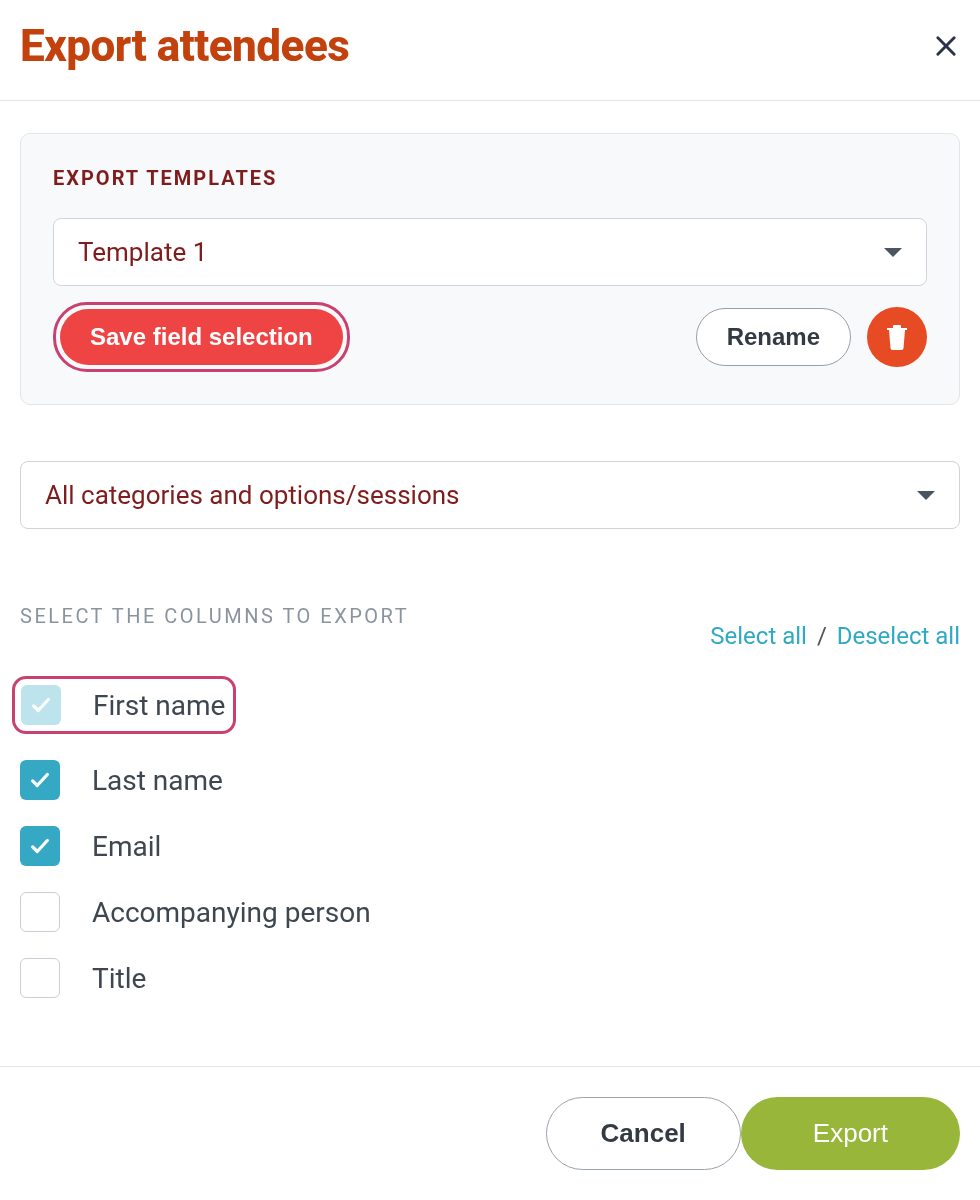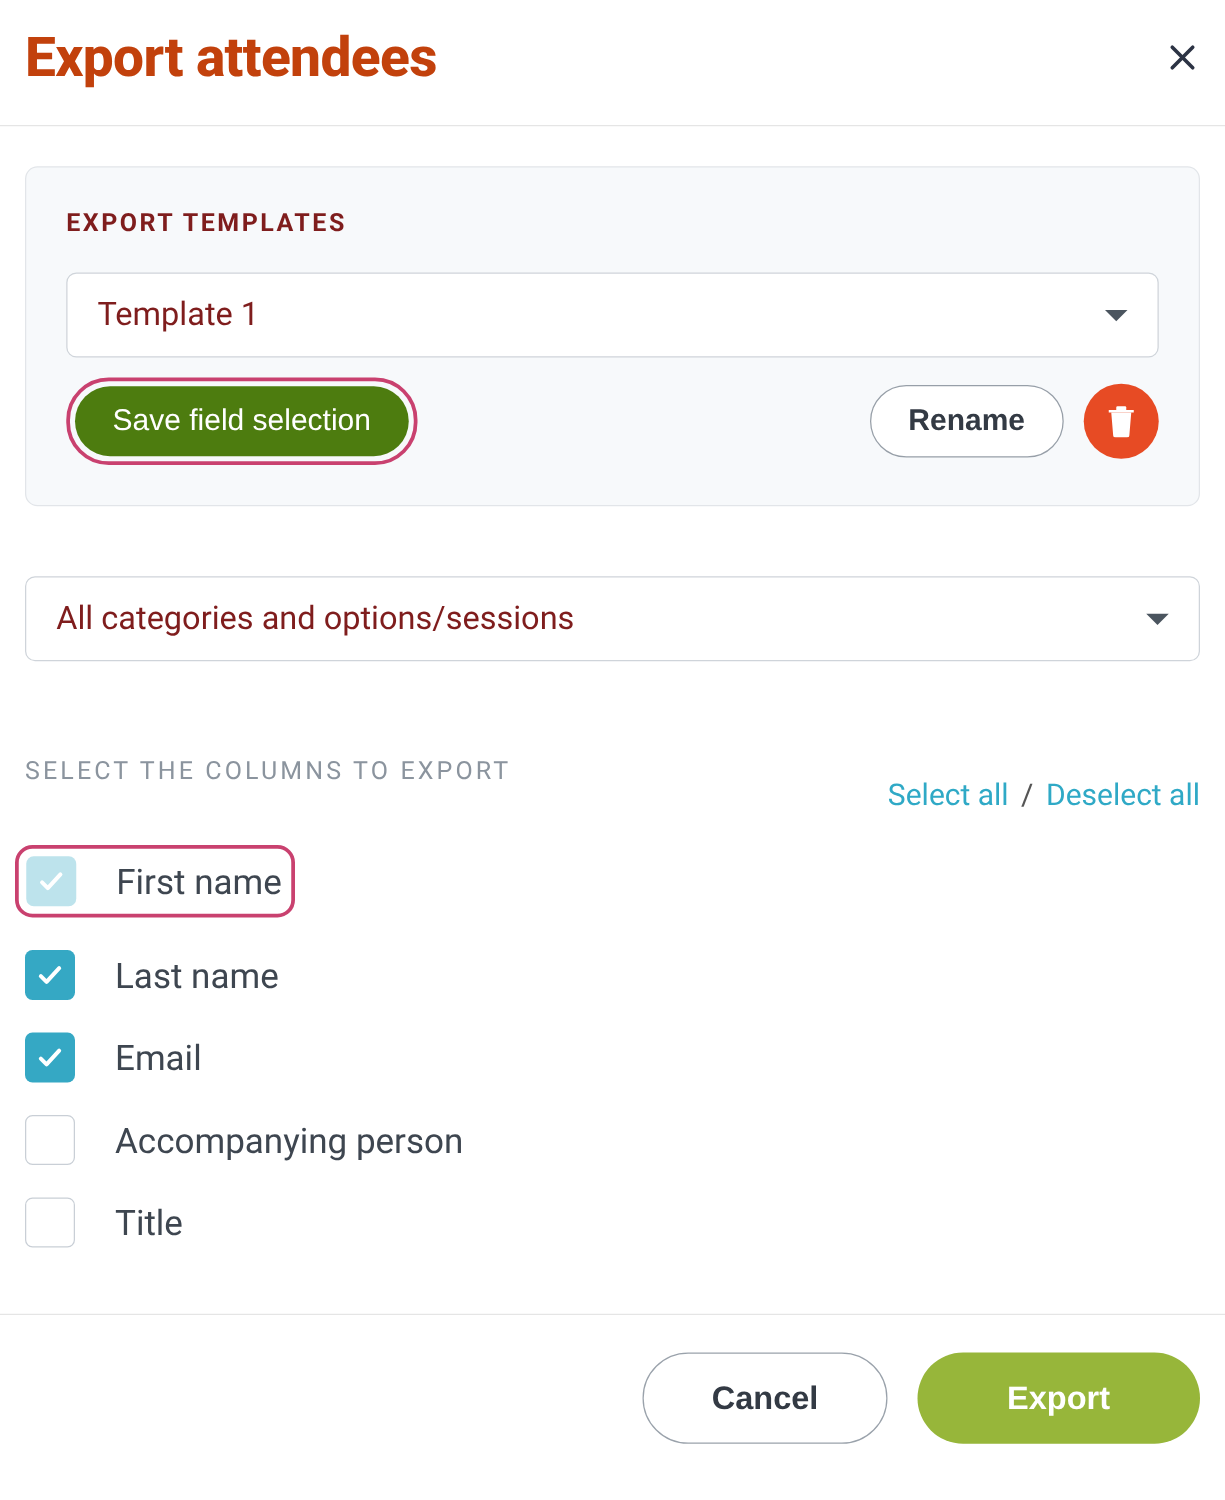--- a/index.html
+++ b/index.html
@@ -74,24 +74,24 @@
     align-items: center;
     margin-top: 16px;
   }
   .highlight-ring {
     border: 3px solid #c9416f;
     border-radius: 34px;
     padding: 4px;
     display: inline-block;
   }
   .btn-save {
-    background: #4d7c0f;
+    background: #ef4444;
     color: #ffffff;
     font-size: 24px;
-    font-weight: 400;
+    font-weight: 700;
     border: none;
     border-radius: 30px;
     padding: 14px 30px;
     cursor: pointer;
   }
   .right-actions {
     display: flex;
     align-items: center;
     gap: 16px;
   }
@@ -190,45 +190,44 @@
     border: 3px solid #c9416f;
     border-radius: 14px;
     padding: 6px 8px 6px 6px;
     display: inline-flex;
     align-items: center;
     gap: 32px;
     margin-left: -8px;
   }
   .footer {
     position: absolute;
-    bottom: 15px;
+    bottom: 0;
     left: 0;
     right: 0;
     border-top: 1px solid #e5e5e5;
     padding: 30px 20px;
     display: flex;
     justify-content: flex-end;
-    gap: 24px;
     background: #ffffff;
   }
   .btn-cancel {
     background: #ffffff;
     color: #333a44;
     font-size: 26px;
     font-weight: 600;
     border: 1.5px solid #9aa2ab;
     border-radius: 38px;
     padding: 20px 54px;
     cursor: pointer;
   }
   .btn-export {
     background: #97b63a;
     color: #ffffff;
     font-size: 26px;
-    font-weight: 700;
+    font-weight: 400;
     border: none;
     border-radius: 38px;
     padding: 20px 72px;
     cursor: pointer;
   }
 </style>
 </head>
 <body>
 
 <div class="header">

